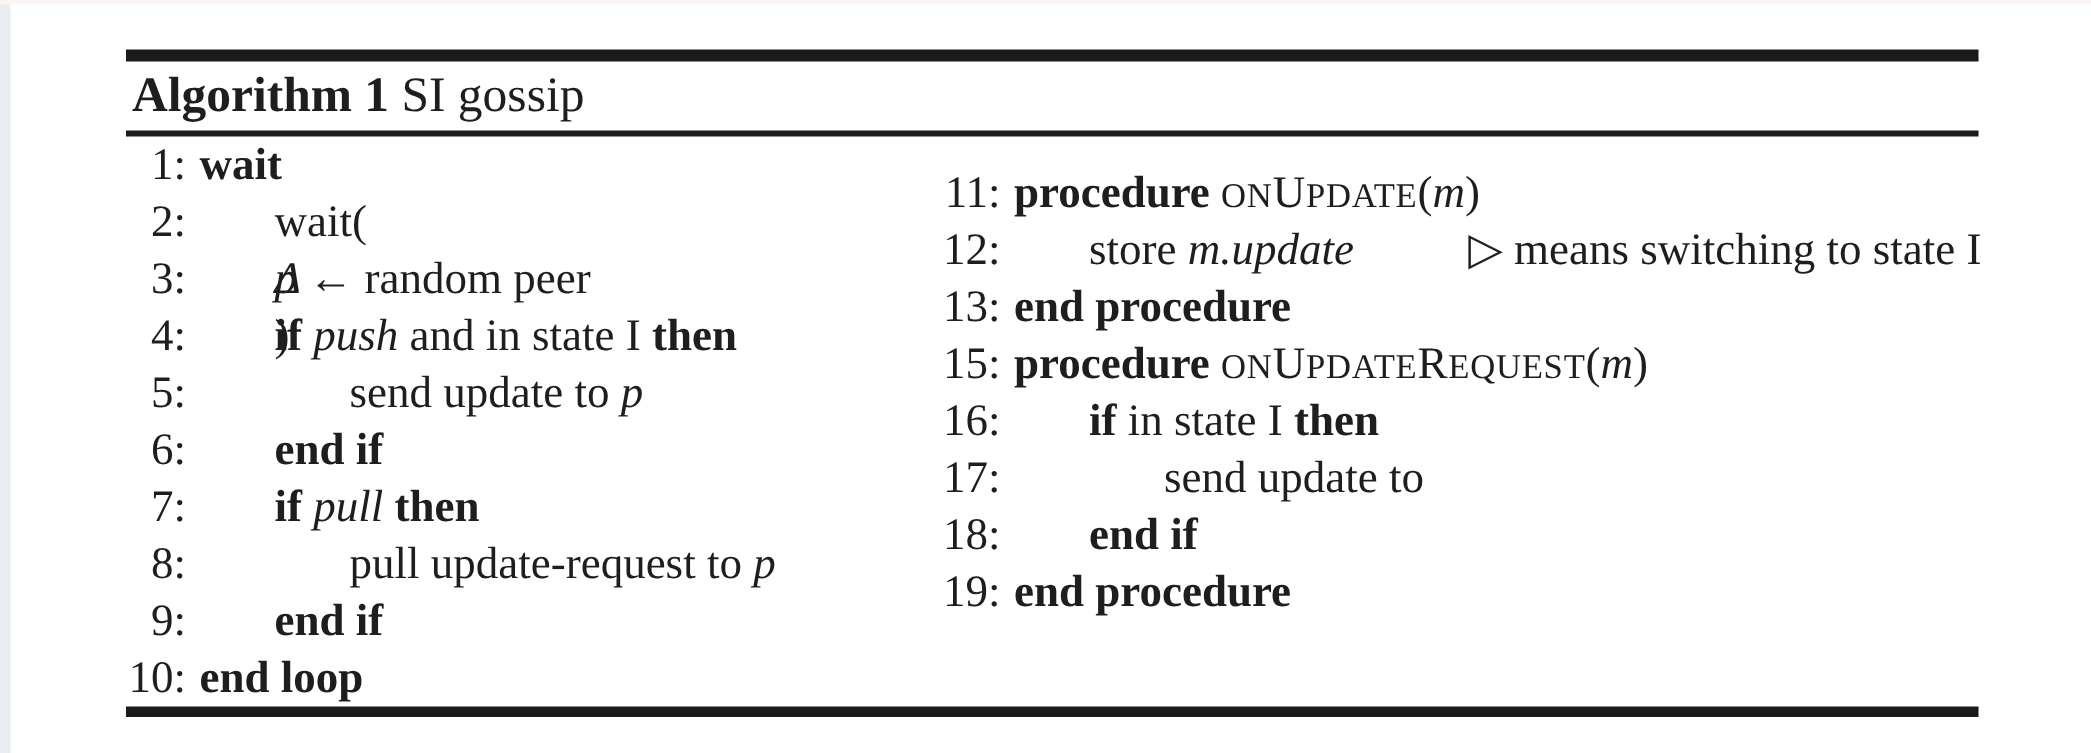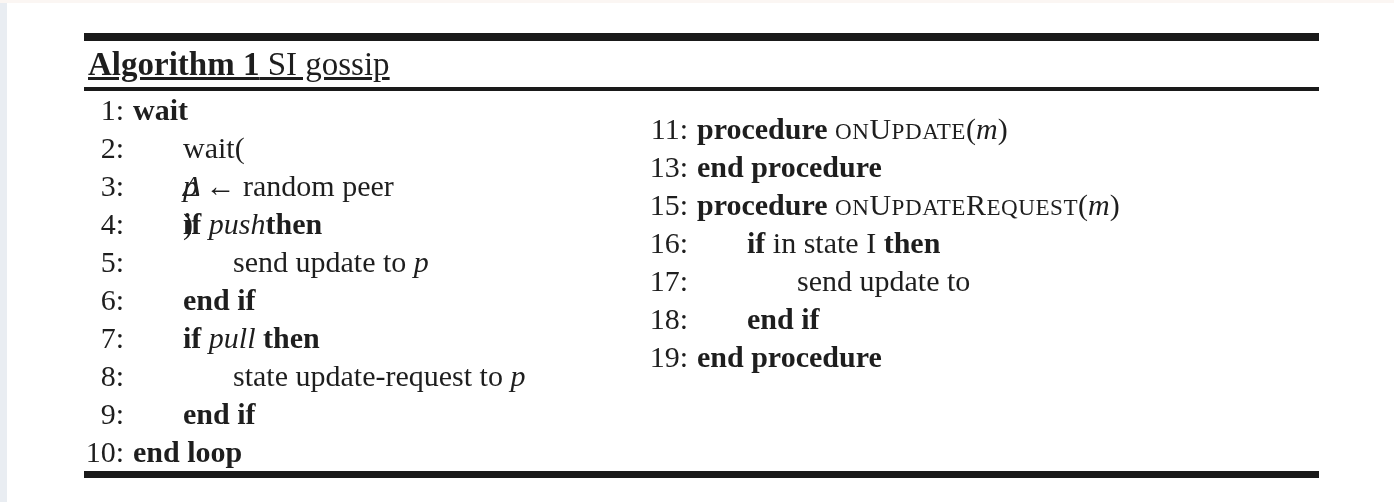--- a/index.html
+++ b/index.html
@@ -10,27 +10,27 @@
   }
   .edge-left{position:absolute;left:0;top:0;width:7px;height:502px;background:#e9edf2;}
   .edge-top{position:absolute;left:0;top:0;width:1394px;height:3px;background:#fbf6f3;}
 
   .algo-box{position:absolute;left:84px;top:33px;width:1235px;}
   .rule{background:#1a1a1a;}
   .rule-top{height:8px;}
   .rule-mid{height:4px;}
   .rule-bottom{height:7px;}
 
-  .algo-title{height:46px;line-height:46px;font-size:33px;padding-left:4px;white-space:pre;text-decoration:underline;}
+  .algo-title{height:46px;line-height:46px;font-size:33px;padding-left:4px;white-space:pre;}
   .algo-title-label{font-weight:bold;}
 
   .algo-body{position:relative;height:380px;}
   .col{position:absolute;top:0;}
   .col-left{left:0;width:537px;}
-  .col-right{left:560px;width:698px;top:19px;}
+  .col-right{left:539px;width:698px;top:19px;}
 
   .code-line{display:flex;height:38px;line-height:38px;font-size:30px;}
   .line-num{flex:none;width:40px;text-align:right;white-space:pre;}
   .col-right .line-num{width:44px;}
   .line-content{flex:1;display:flex;white-space:pre;}
 
   .seg-r{}
   .seg-b{font-weight:bold;}
   .seg-i{font-style:italic;}
   .seg-cmt{margin-left:auto;}
@@ -56,51 +56,55 @@
         <div class="code-line">
           <span class="line-num">2:</span>
           <span class="line-content" style="padding-left: 59px; flex-direction: column;"><span class="seg-r">wait(</span><span class="seg-i">Δ</span><span class="seg-r">)</span></span>
         </div>
         <div class="code-line">
           <span class="line-num">3:</span>
           <span class="line-content" style="padding-left: 59px;"><span class="seg-i">p</span><span class="seg-r"> ← random peer</span></span>
         </div>
         <div class="code-line">
           <span class="line-num">4:</span>
-          <span class="line-content" style="padding-left: 59px;"><span class="seg-b">if </span><span class="seg-i">push</span><span class="seg-b">then</span></span>
+          <span class="line-content" style="padding-left: 59px;"><span class="seg-b">if </span><span class="seg-i">push</span><span class="seg-r"> and in state I </span><span class="seg-b">then</span></span>
         </div>
         <div class="code-line">
           <span class="line-num">5:</span>
           <span class="line-content" style="padding-left: 109px;"><span class="seg-r">send update to </span><span class="seg-i">p</span></span>
         </div>
         <div class="code-line">
           <span class="line-num">6:</span>
           <span class="line-content" style="padding-left: 59px;"><span class="seg-b">end if</span></span>
         </div>
         <div class="code-line">
           <span class="line-num">7:</span>
           <span class="line-content" style="padding-left: 59px;"><span class="seg-b">if </span><span class="seg-i">pull </span><span class="seg-b">then</span></span>
         </div>
         <div class="code-line">
           <span class="line-num">8:</span>
-          <span class="line-content" style="padding-left: 109px;"><span class="seg-r">state update-request to </span><span class="seg-i">p</span></span>
+          <span class="line-content" style="padding-left: 109px;"><span class="seg-r">pull update-request to </span><span class="seg-i">p</span></span>
         </div>
         <div class="code-line">
           <span class="line-num">9:</span>
           <span class="line-content" style="padding-left: 59px;"><span class="seg-b">end if</span></span>
         </div>
         <div class="code-line">
           <span class="line-num">10:</span>
           <span class="line-content" style="padding-left: 9px; font-family: Liberation Serif, serif;"><span class="seg-b">end loop</span></span>
         </div>
       </div>
     <div class="col col-right">
         <div class="code-line">
           <span class="line-num">11:</span>
           <span class="line-content" style="padding-left: 9px;"><span class="seg-b">procedure </span><span class="seg-sc"><span class="sc-small">O</span><span class="sc-small">N</span><span class="sc-big">U</span><span class="sc-small">P</span><span class="sc-small">D</span><span class="sc-small">A</span><span class="sc-small">T</span><span class="sc-small">E</span></span><span class="seg-r">(</span><span class="seg-i">m</span><span class="seg-r">)</span></span>
+        </div>
+        <div class="code-line">
+          <span class="line-num">12:</span>
+          <span class="line-content" style="padding-left: 59px;"><span class="seg-r">store </span><span class="seg-i">m.update</span><span class="seg-cmt">▷ means switching to state I</span></span>
         </div>
         <div class="code-line">
           <span class="line-num">13:</span>
           <span class="line-content" style="padding-left: 9px;"><span class="seg-b">end procedure</span></span>
         </div>
         <div class="code-line">
           <span class="line-num">15:</span>
           <span class="line-content" style="padding-left: 9px;"><span class="seg-b">procedure </span><span class="seg-sc"><span class="sc-small">O</span><span class="sc-small">N</span><span class="sc-big">U</span><span class="sc-small">P</span><span class="sc-small">D</span><span class="sc-small">A</span><span class="sc-small">T</span><span class="sc-small">E</span><span class="sc-big">R</span><span class="sc-small">E</span><span class="sc-small">Q</span><span class="sc-small">U</span><span class="sc-small">E</span><span class="sc-small">S</span><span class="sc-small">T</span></span><span class="seg-r">(</span><span class="seg-i">m</span><span class="seg-r">)</span></span>
         </div>
         <div class="code-line">

